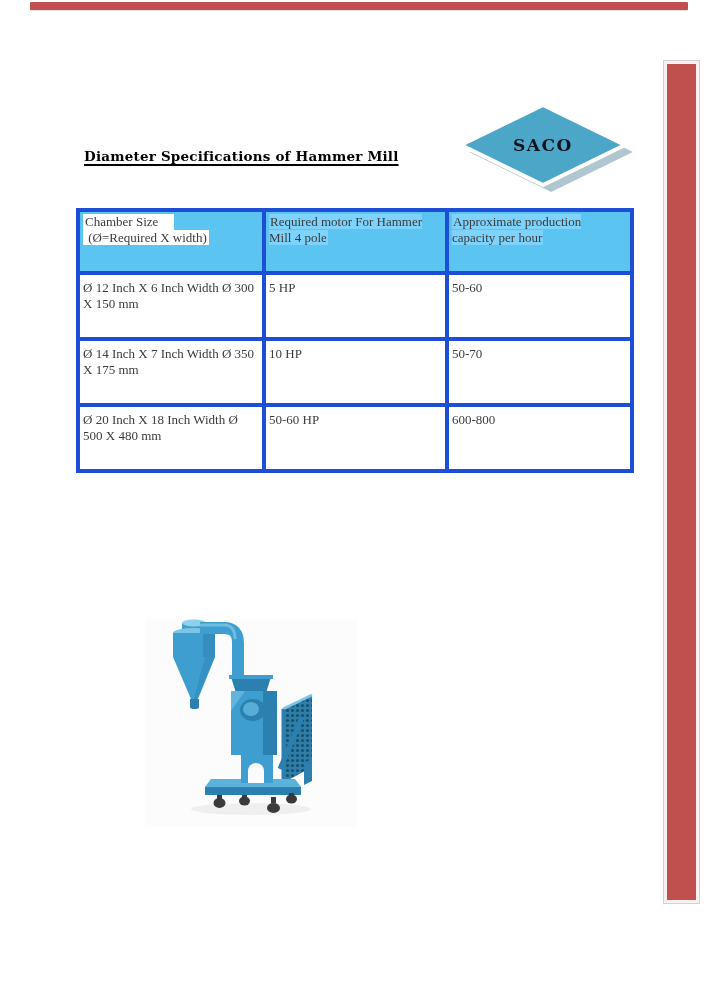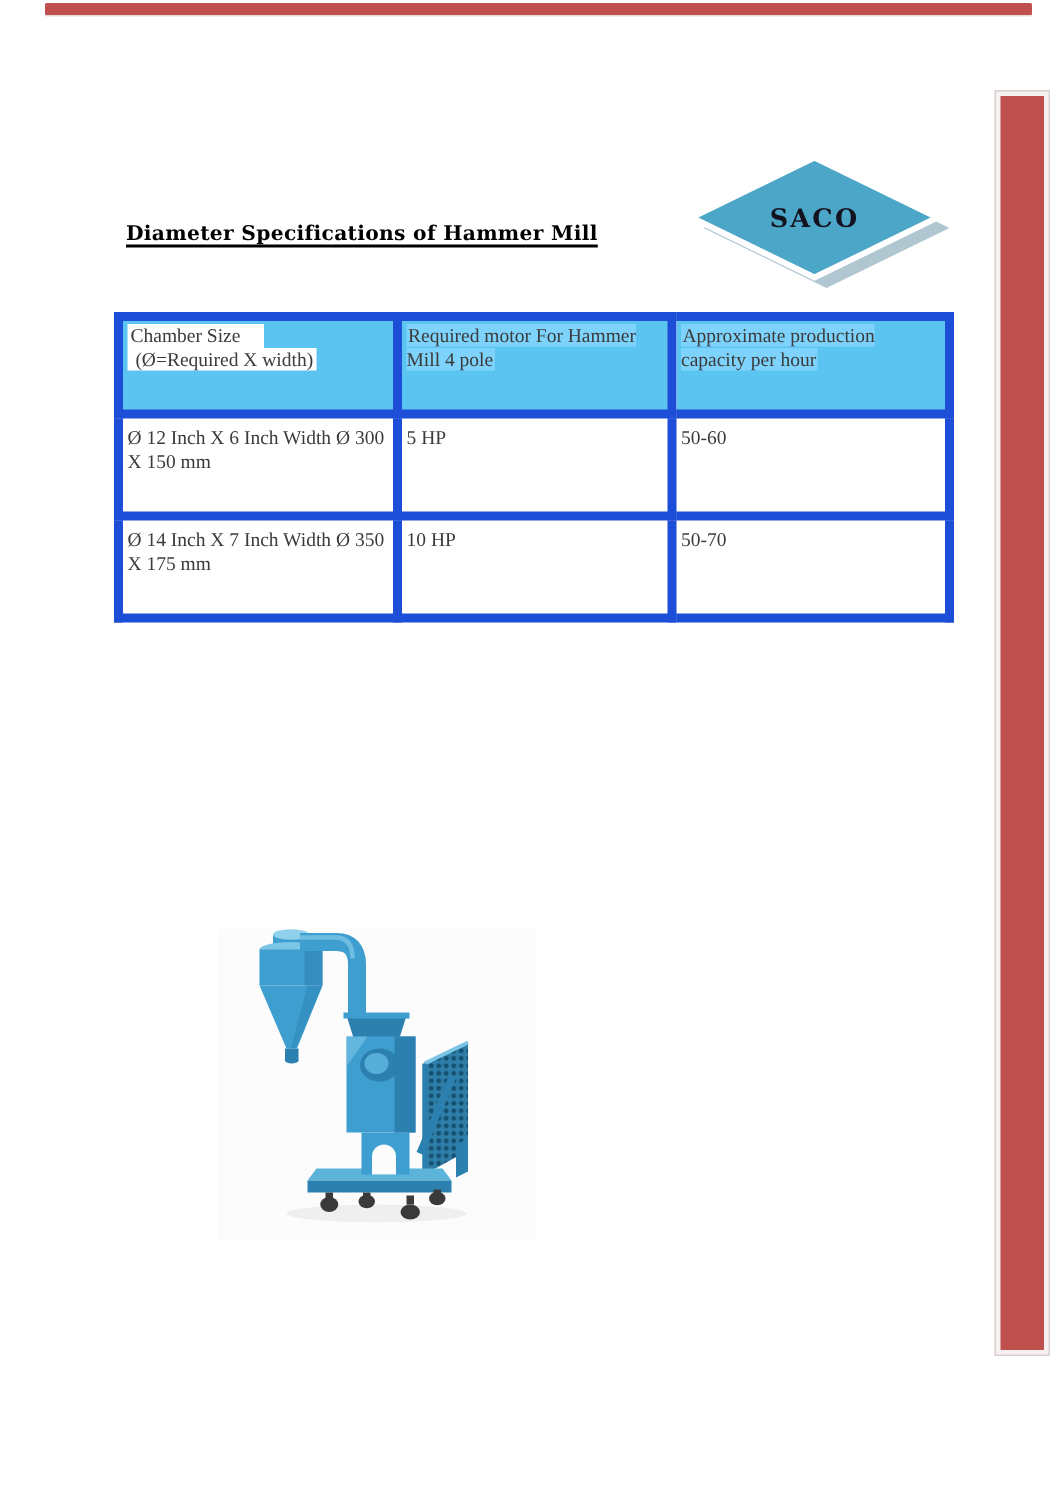--- a/index.html
+++ b/index.html
@@ -31,21 +31,21 @@
     text-decoration:underline;text-decoration-thickness:1.5px;text-underline-offset:3px;
     white-space:nowrap;
   }
   
   .spec-table{
     position:absolute;left:76px;top:208px;width:554px;
     border-collapse:collapse;table-layout:fixed;
     font-size:13px;line-height:15.5px;color:#3b3b3b;
   }
   .spec-table th,.spec-table td{
-    border:6px solid #1d4ed8;vertical-align:top;
+    border:4px solid #1d4ed8;vertical-align:top;
     padding:2px 5px 2px 3px;overflow:hidden;
   }
   .spec-table th{
     background:#5BC4F0;font-weight:normal;text-align:left;height:55px;
   }
   .spec-table td{height:55px;padding-top:5px;}
   .col-chamber{width:186px;}
   .col-motor{width:183px;}
   .col-capacity{width:185px;}
   .hl{background:#7dd3fc;padding:0 1px;}
@@ -96,20 +96,25 @@
   <tbody>
     <tr>
       <td>Ø 12 Inch X 6 Inch Width Ø 300 X 150 mm</td>
       <td>5 HP</td>
       <td>50-60</td>
     </tr>
     <tr>
       <td>Ø 14 Inch X 7 Inch Width Ø 350 X 175 mm</td>
       <td>10 HP</td>
       <td>50-70</td>
+    </tr>
+    <tr>
+      <td>Ø 20 Inch X 18 Inch Width Ø 500 X 480 mm</td>
+      <td>50-60 HP</td>
+      <td>600-800</td>
     </tr>
   </tbody>
 </table>
 
 <svg class="machine-svg" viewBox="0 0 220 220">
   <defs>
     <pattern id="meshp" width="5" height="5" patternUnits="userSpaceOnUse">
       <rect width="5" height="5" fill="#2f7ea8"></rect>
       <circle cx="2.5" cy="2.5" r="1.6" fill="#14506f"></circle>
     </pattern>

